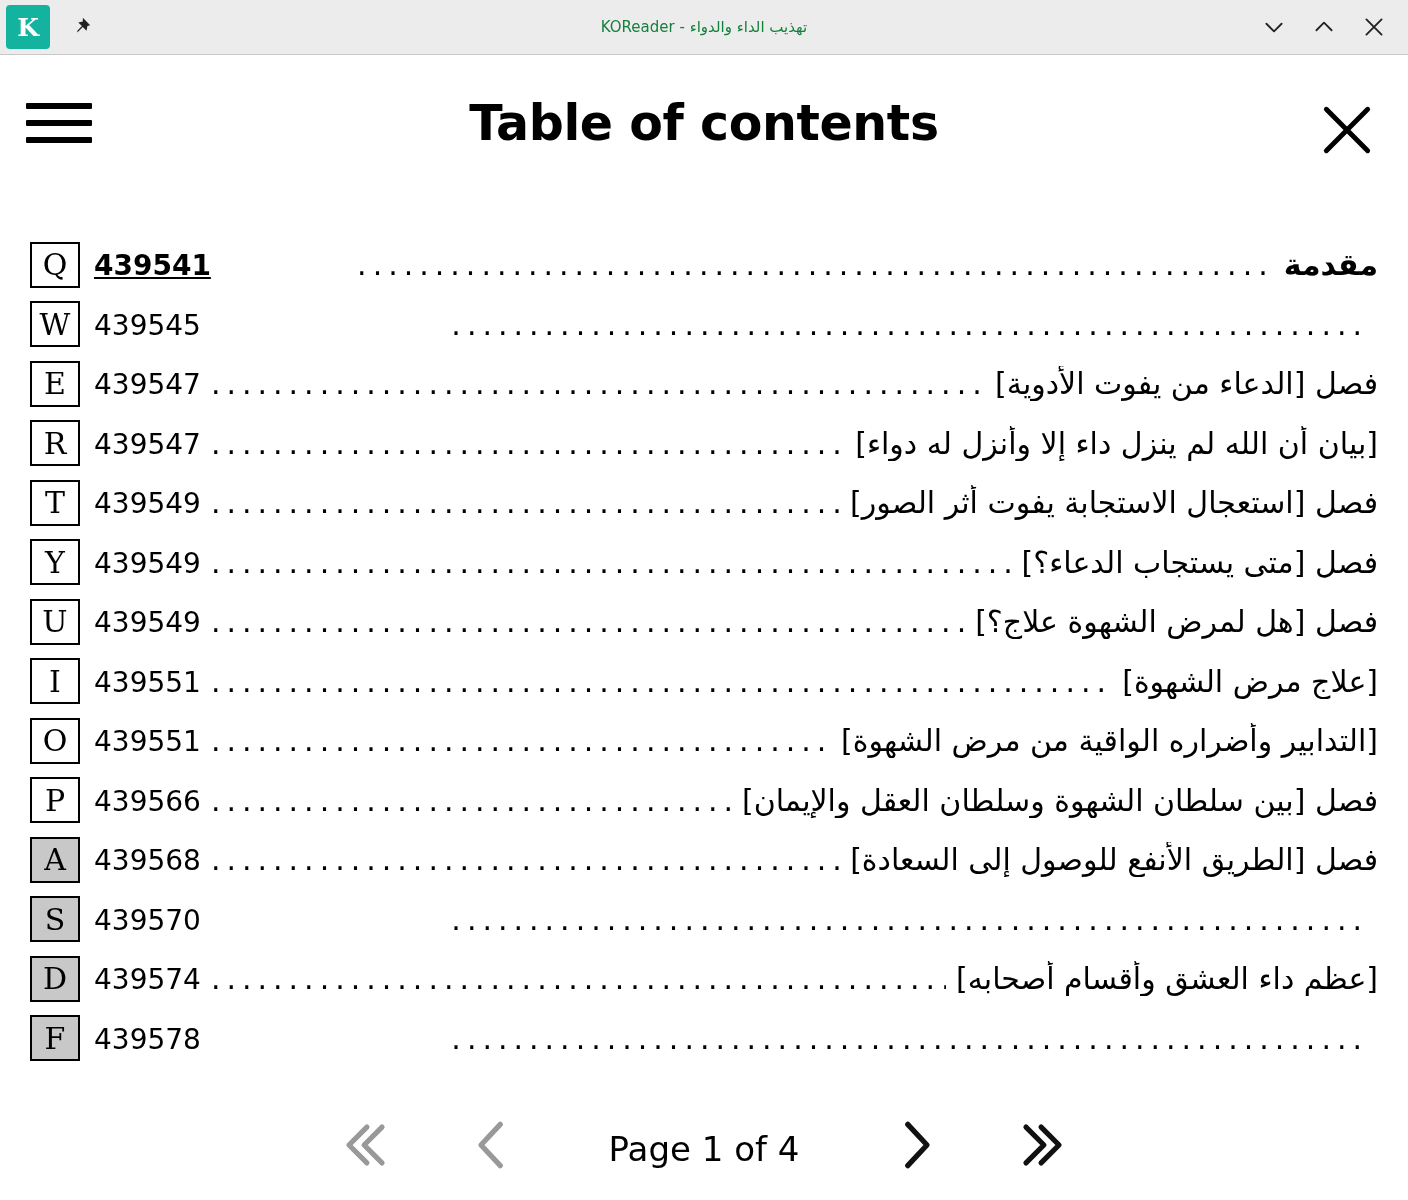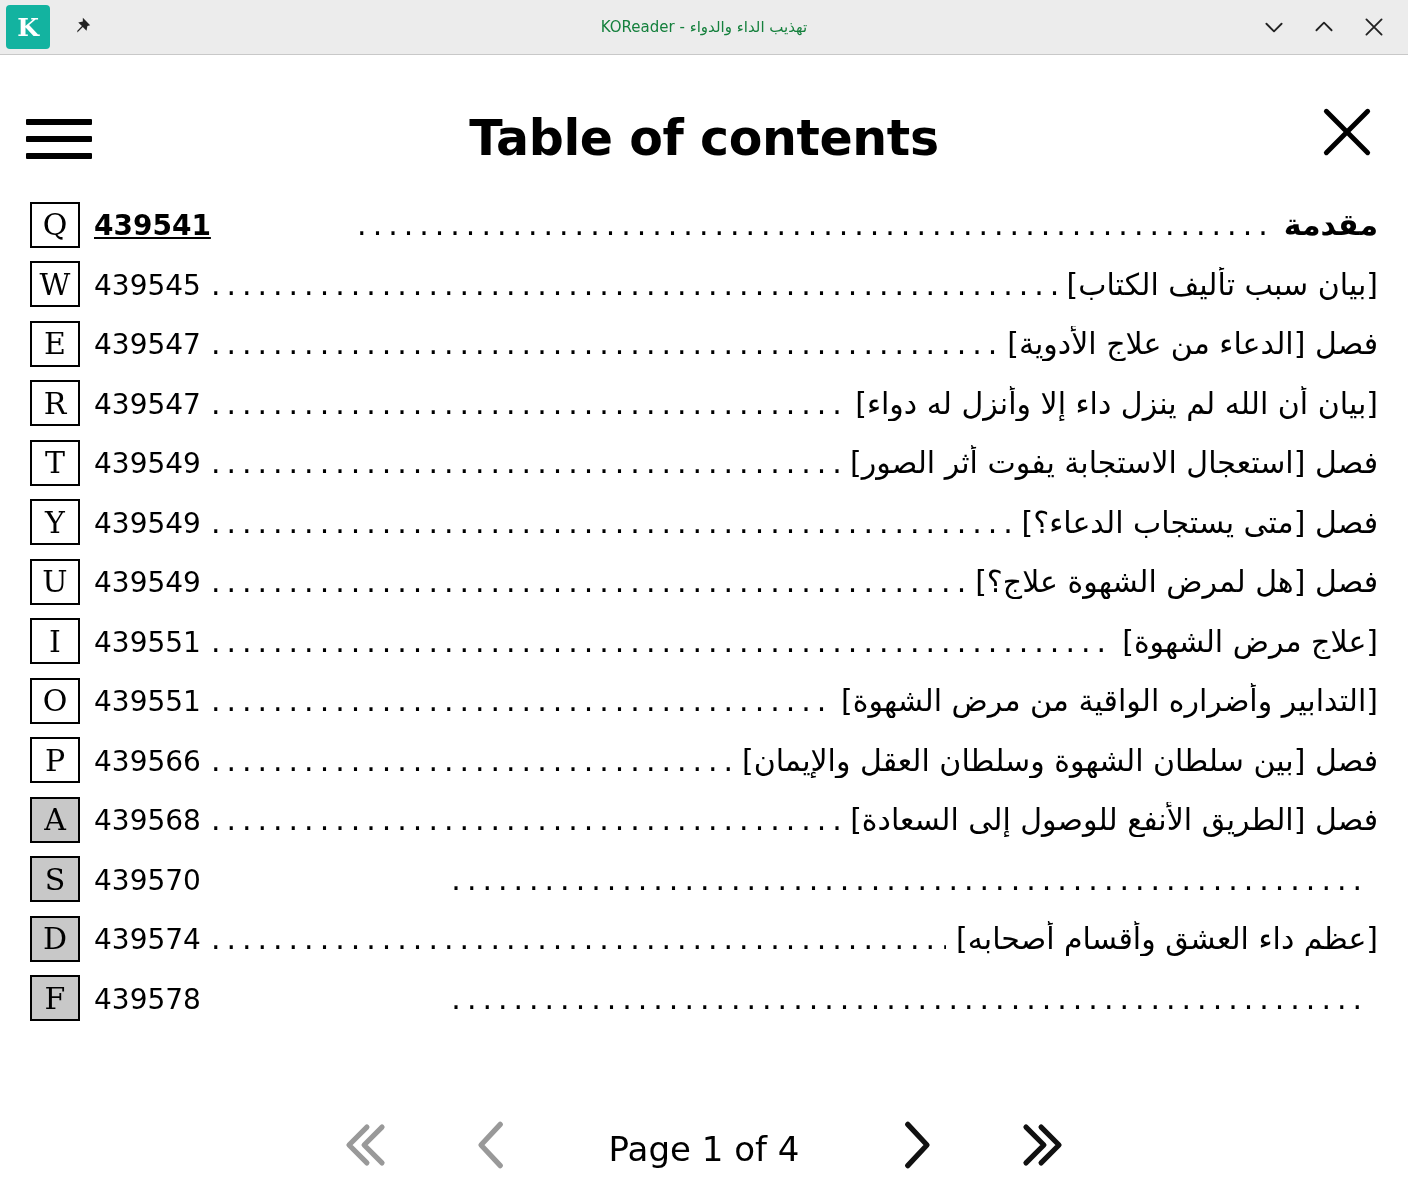--- a/index.html
+++ b/index.html
@@ -77,24 +77,25 @@
     height: 40px;
     display: flex;
     align-items: center;
     justify-content: center;
   }
 
   
   .header {
     height: 112px;
     display: flex;
-    align-items: flex-end;
+    align-items: flex-start;
     padding: 0 26px;
     box-sizing: border-box;
     position: relative;
+    margin-top: 40px;
   }
   .hamburger {
     width: 66px;
     height: 56px;
     display: flex;
     flex-direction: column;
     justify-content: center;
     gap: 11px;
     flex: 0 0 auto;
   }
@@ -269,30 +270,29 @@
     <div class="row-body">
       <span class="entry-title bold">مقدمة</span>
       <span class="dots">...........................................................</span>
       <span class="page-num bold">439541</span>
     </div>
   </div>
 
   <div class="toc-row">
     <div class="key-badge">W</div>
     <div class="row-body">
-      <span class="entry-title">[بيان سبب تأليف الكتاب]</span>
       <span class="dots">...........................................................</span>
       <span class="page-num">439545</span>
     </div>
   </div>
 
   <div class="toc-row">
     <div class="key-badge">E</div>
     <div class="row-body">
-      <span class="entry-title">فصل [الدعاء من علاج الأدوية]</span>
+      <span class="entry-title">فصل [الدعاء من يفوت الأدوية]</span>
       <span class="dots">...........................................................</span>
       <span class="page-num">439547</span>
     </div>
   </div>
 
   <div class="toc-row">
     <div class="key-badge">R</div>
     <div class="row-body">
       <span class="entry-title">[بيان أن الله لم ينزل داء إلا وأنزل له دواء]</span>
       <span class="dots">...........................................................</span>

